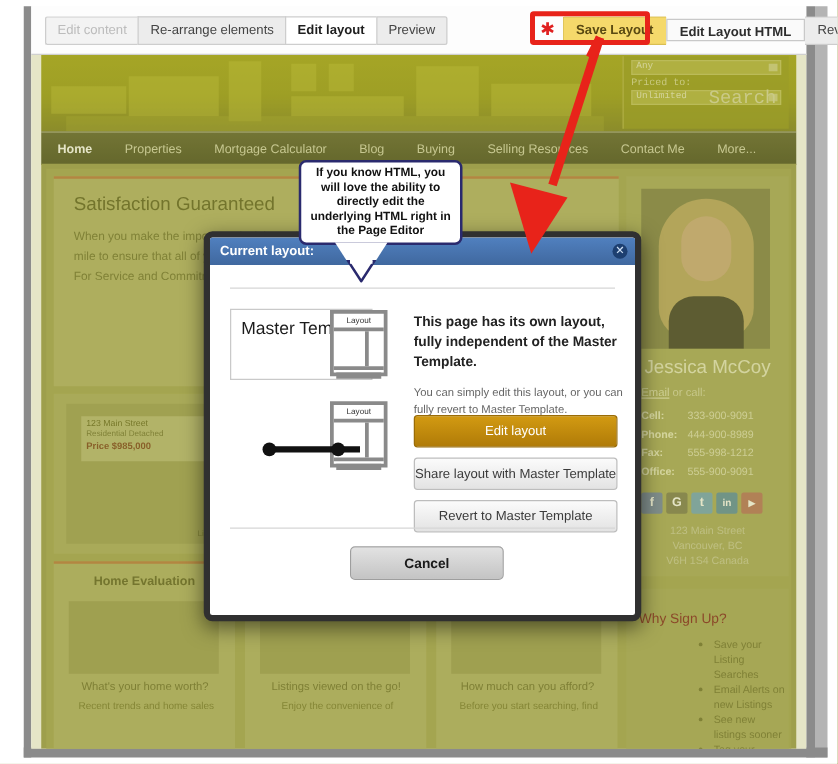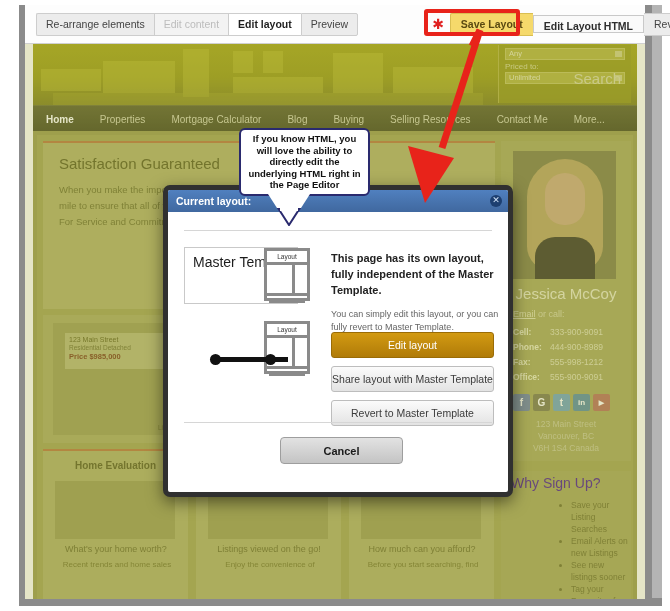--- a/index.html
+++ b/index.html
@@ -57,21 +57,21 @@
     position:absolute;left:424px;top:9px;width:96px;height:27px;
     border:4px solid #e8231a;border-radius:3px;box-sizing:border-box;
     pointer-events:none;
   }
 
   
   .site{position:absolute;left:25px;top:43px;width:620px;height:556px;overflow:hidden;background:#ffffff;}
 
   .hero{position:absolute;left:8px;top:0px;width:604px;height:62px;
     background:linear-gradient(180deg,#a5a519 0%,#999a18 55%,#7f8020 100%);
-    overflow:hidden;}
+    overflow:hidden;font-family:Liberation Mono, monospace;}
   .hero-shapes{position:absolute;inset:0;opacity:.38;}
   .hs{position:absolute;background:#c9c93a;}
   .search-panel{position:absolute;right:6px;top:2px;width:132px;height:58px;
     background:rgba(150,152,28,.75);border-left:1px solid rgba(220,210,120,.45);}
   .sp-row{font-size:8px;color:#d7d79a;margin:2px 6px 0 6px;}
   .sp-field{height:10px;background:rgba(183,183,70,.85);border:1px solid rgba(205,205,120,.6);
     margin:1px 6px 0 6px;position:relative;}
   .sp-field span{font-size:7.5px;color:#e6e6bb;position:absolute;left:3px;top:0px;}
   .sp-field .caret{position:absolute;right:2px;top:2px;width:7px;height:6px;background:#cfcf86;}
   .sp-search{position:absolute;right:10px;bottom:16px;font-size:15px;color:#d8d8a4;}
@@ -118,21 +118,21 @@
   .agent-email{position:absolute;left:12px;top:168px;font-size:9px;color:#d4d5a7;}
   .agent-email b{color:#dfe0b4;font-weight:normal;text-decoration:underline;}
   .ph-tab{position:absolute;left:12px;width:112px;font-size:8.5px;color:#dddeb6;}
   .ph-tab .lbl{display:inline-block;width:37px;font-weight:bold;color:#e9eac5;}
   .socials{position:absolute;left:12px;top:253px;display:flex;gap:3px;}
   .soc{width:17px;height:17px;border-radius:2px;display:flex;align-items:center;justify-content:center;
        font-size:10px;font-weight:bold;color:#fff;}
   .addr{position:absolute;left:0;top:277px;width:130px;text-align:center;font-size:8.5px;color:#c8c99c;line-height:12px;}
 
   .why{position:absolute;left:0;top:330px;width:130px;height:128px;background:#a5a65c;}
-  .why-h{font-size:14px;color:#4c1d95;margin:4px 0 0 10px;}
+  .why-h{font-size:11px;color:#7f1d1d;margin:18px 0 0 10px;}
   .why ul{margin:8px 0 0 2px;padding-left:20px;}
   .why li{font-size:8.5px;color:#6e7030;line-height:12px;margin-left:48px;}
 
   
   .dim{position:absolute;left:25px;top:43px;width:620px;height:556px;
     background:rgba(168,168,70,0.30);pointer-events:none;}
 
   
   .modal{
     position:absolute;left:163px;top:185px;width:350px;height:312px;
@@ -422,22 +422,22 @@
   <div class="callout">
     <div class="txt">If you know HTML, you will love the ability to directly edit the underlying HTML right in the Page Editor</div>
   </div>
   <svg class="callout-tail" style="left:268px;top:194px;width:24px;height:18px;filter:none;" viewBox="0 0 24 18">
     <polygon points="1,0 23,0 12,17" fill="#ffffff" stroke="#2a2a6e" stroke-width="2"></polygon>
     <rect x="3" y="0" width="18" height="3" fill="#ffffff"></rect>
   </svg>
 
   <div class="toolbar">
     <div class="tabgroup">
+      <div class="tabbtn disabled">Edit content</div>
       <div class="tabbtn plain">Re-arrange elements</div>
-      <div class="tabbtn disabled">Edit content</div>
       <div class="tabbtn active">Edit layout</div>
       <div class="tabbtn plain">Preview</div>
     </div>
     <div class="tb-right">
       <span class="req-star">✱</span>
       <div class="btn-save">Save Layout</div>
       <div class="btn-html">Edit Layout HTML</div>
       <div class="btn-revert">Revert to Master Template</div>
     </div>
   </div>

